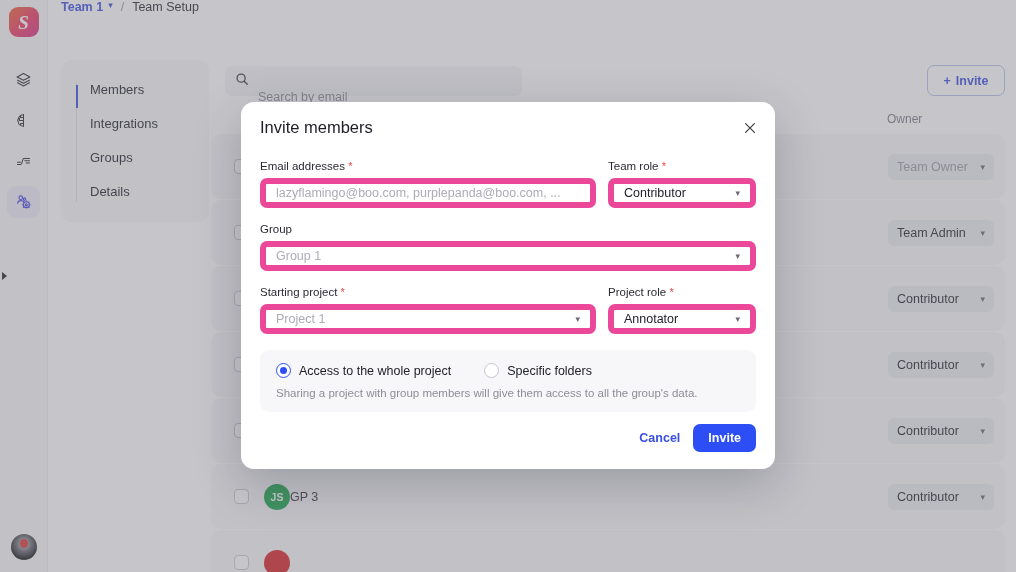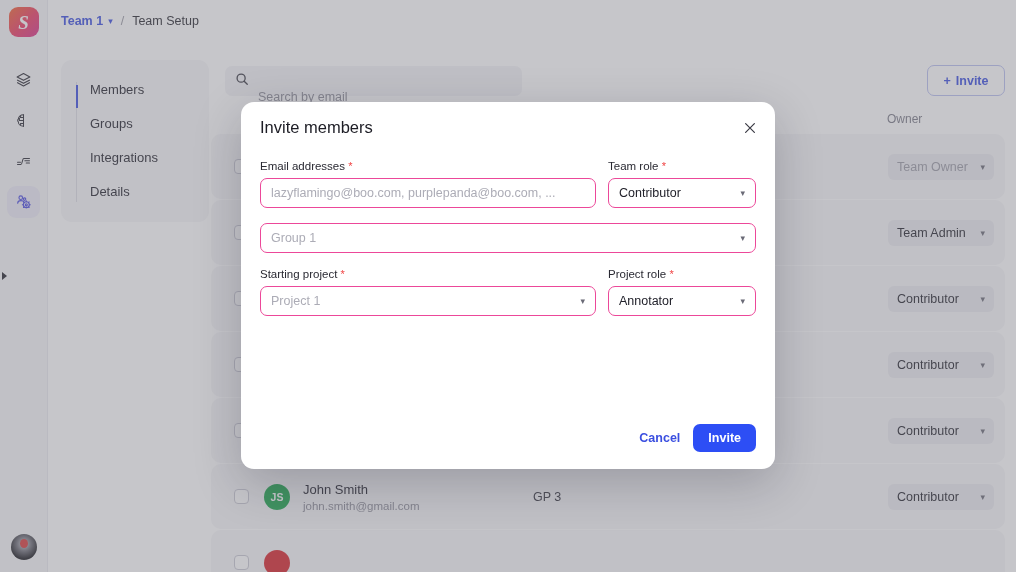--- a/index.html
+++ b/index.html
@@ -46,21 +46,21 @@
   }
   .avatar-bottom .dot {
     position: absolute; left: 9px; top: 5px; width: 8px; height: 9px;
     border-radius: 50%; background: #d93a3a;
   }
 
   
   .topbar {
     position: absolute; left: 48px; top: 0; right: 0; height: 42px;
     background: #ffffff;
-    display: flex; align-items: center; gap: 8px; padding-left: 13px;
+    display: flex; gap: 8px; padding-left: 13px;
     font-size: 12.5px;
   }
   .crumb-team { color: #3b4fe0; font-weight: 600; }
   .crumb-caret { color: #3b4fe0; font-size: 9px; margin-left: -3px; }
   .crumb-sep { color: #9a9aa4; }
   .crumb-current { color: #26262e; font-weight: 500; }
 
   
   .nav-card {
     position: absolute; left: 61px; top: 60px; width: 148px; height: 162px;
@@ -139,21 +139,21 @@
   .frow { display: flex; gap: 12px; }
   .fcol-wide { width: 336px; }
   .fcol-narrow { width: 148px; }
   .fcol-full { width: 496px; }
   .flabel {
     font-size: 11.5px; color: #2a2a33; font-weight: 400;
     margin-bottom: 6px; display: block;
   }
   .req { color: #f04343; font-size: 11px; }
   .fctl {
-    height: 30px; border: 1px solid #ec4899; border-radius: 7px;
+    height: 30px; border: 6px solid #ec4899; border-radius: 7px;
     display: flex; align-items: center; justify-content: space-between;
     padding: 0 10px; font-size: 12.5px; background: #fff;
   }
   .fctl .val { color: #22222b; }
   .fctl .ph { color: #acacb6; }
   .fgap { height: 15px; }
 
   .access-box {
     position: absolute; left: 19px; top: 248px; width: 496px; height: 62px;
     background: #f7f7f9; border-radius: 9px; padding: 13px 16px;
@@ -244,22 +244,22 @@
     <span class="crumb-team">Team 1</span>
     <span class="crumb-caret">▾</span>
     <span class="crumb-sep">/</span>
     <span class="crumb-current">Team Setup</span>
   </div>
 
   <div class="nav-card">
     <div class="nav-rule"></div>
     <div class="nav-active-rule"></div>
     <div class="nav-item">Members</div>
+    <div class="nav-item">Integrations</div>
     <div class="nav-item">Groups</div>
-    <div class="nav-item">Integrations</div>
     <div class="nav-item">Details</div>
   </div>
 
   <div class="search-box">
     <span>
       <svg width="14" height="14" viewBox="0 0 16 16" fill="none" stroke="#3a3a44" stroke-width="1.5" stroke-linecap="round">
         <circle cx="7" cy="7" r="4.6"></circle>
           <path d="M10.5 10.5 L14 14"></path>
       </svg>
     </span>
@@ -336,24 +336,20 @@
           </div>
           <div class="row-group"></div>
           <div class="row-role">
             <span>Contributor</span>
             <span class="chev">▾</span>
           </div>
         </div>
         <div class="row">
           <div class="row-cb"></div>
           <div class="row-av" style="background: rgb(26, 166, 75);">JS</div>
-          <div class="row-id">
-            <div class="row-name">John Smith</div>
-            <div class="row-mail">john.smith@gmail.com</div>
-          </div>
           <div class="row-group">GP 3</div>
           <div class="row-role">
             <span>Contributor</span>
             <span class="chev">▾</span>
           </div>
         </div>
         <div class="row">
           <div class="row-cb"></div>
           <div class="row-av" style="background: rgb(216, 35, 42);"></div>
           <div class="row-group"></div>
@@ -393,20 +389,23 @@
           <span class="val">Contributor</span>
           <span class="chev">▾</span>
         </div>
       </div>
     </div>
 
     <div class="fgap"></div>
 
     <div class="frow">
       <div class="fcol-full">
+        <label class="flabel">
+          <span>Group</span>
+        </label>
         <div class="fctl">
           <span class="ph">Group 1</span>
           <span class="chev">▾</span>
         </div>
       </div>
     </div>
 
     <div class="fgap"></div>
 
     <div class="frow">
@@ -426,18 +425,28 @@
           <span class="req">*</span>
         </label>
         <div class="fctl">
           <span class="val">Annotator</span>
           <span class="chev">▾</span>
         </div>
       </div>
     </div>
   </div>
 
+  <div class="access-box">
+    <div class="radio-line">
+      <span class="radio on"></span>
+      <span class="radio-label">Access to the whole project</span>
+      <span class="radio-gap"></span>
+      <span class="radio"></span>
+      <span class="radio-label">Specific folders</span>
+    </div>
+    <div class="access-hint">Sharing a project with group members will give them access to all the group's data.</div>
+  </div>
 
   <div class="modal-actions">
     <span class="btn-cancel">Cancel</span>
     <span class="btn-invite">Invite</span>
   </div>
 </div>
 
 </body></html>

